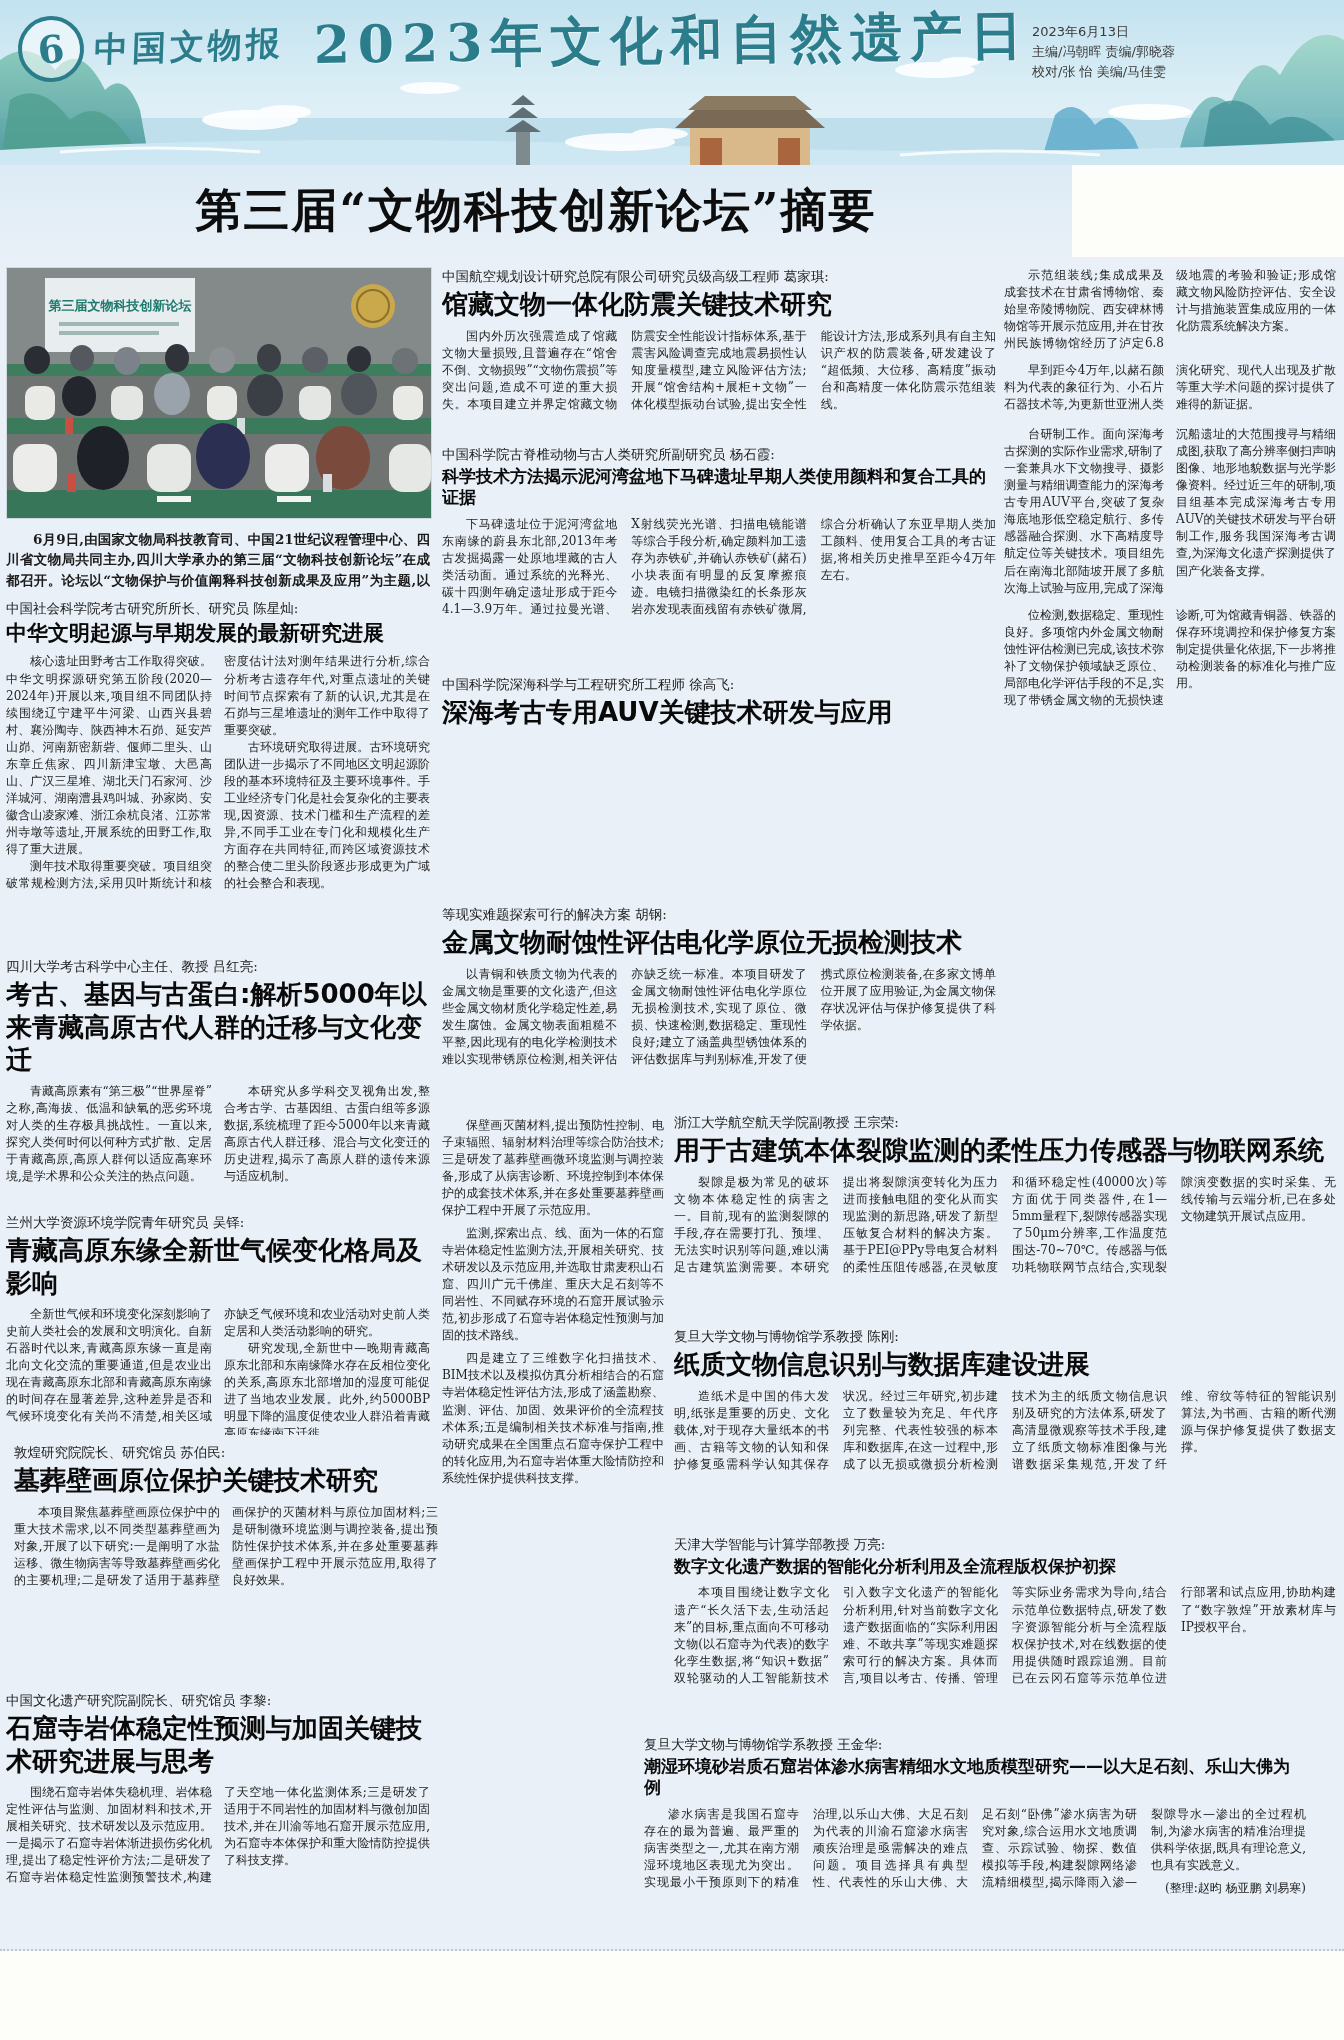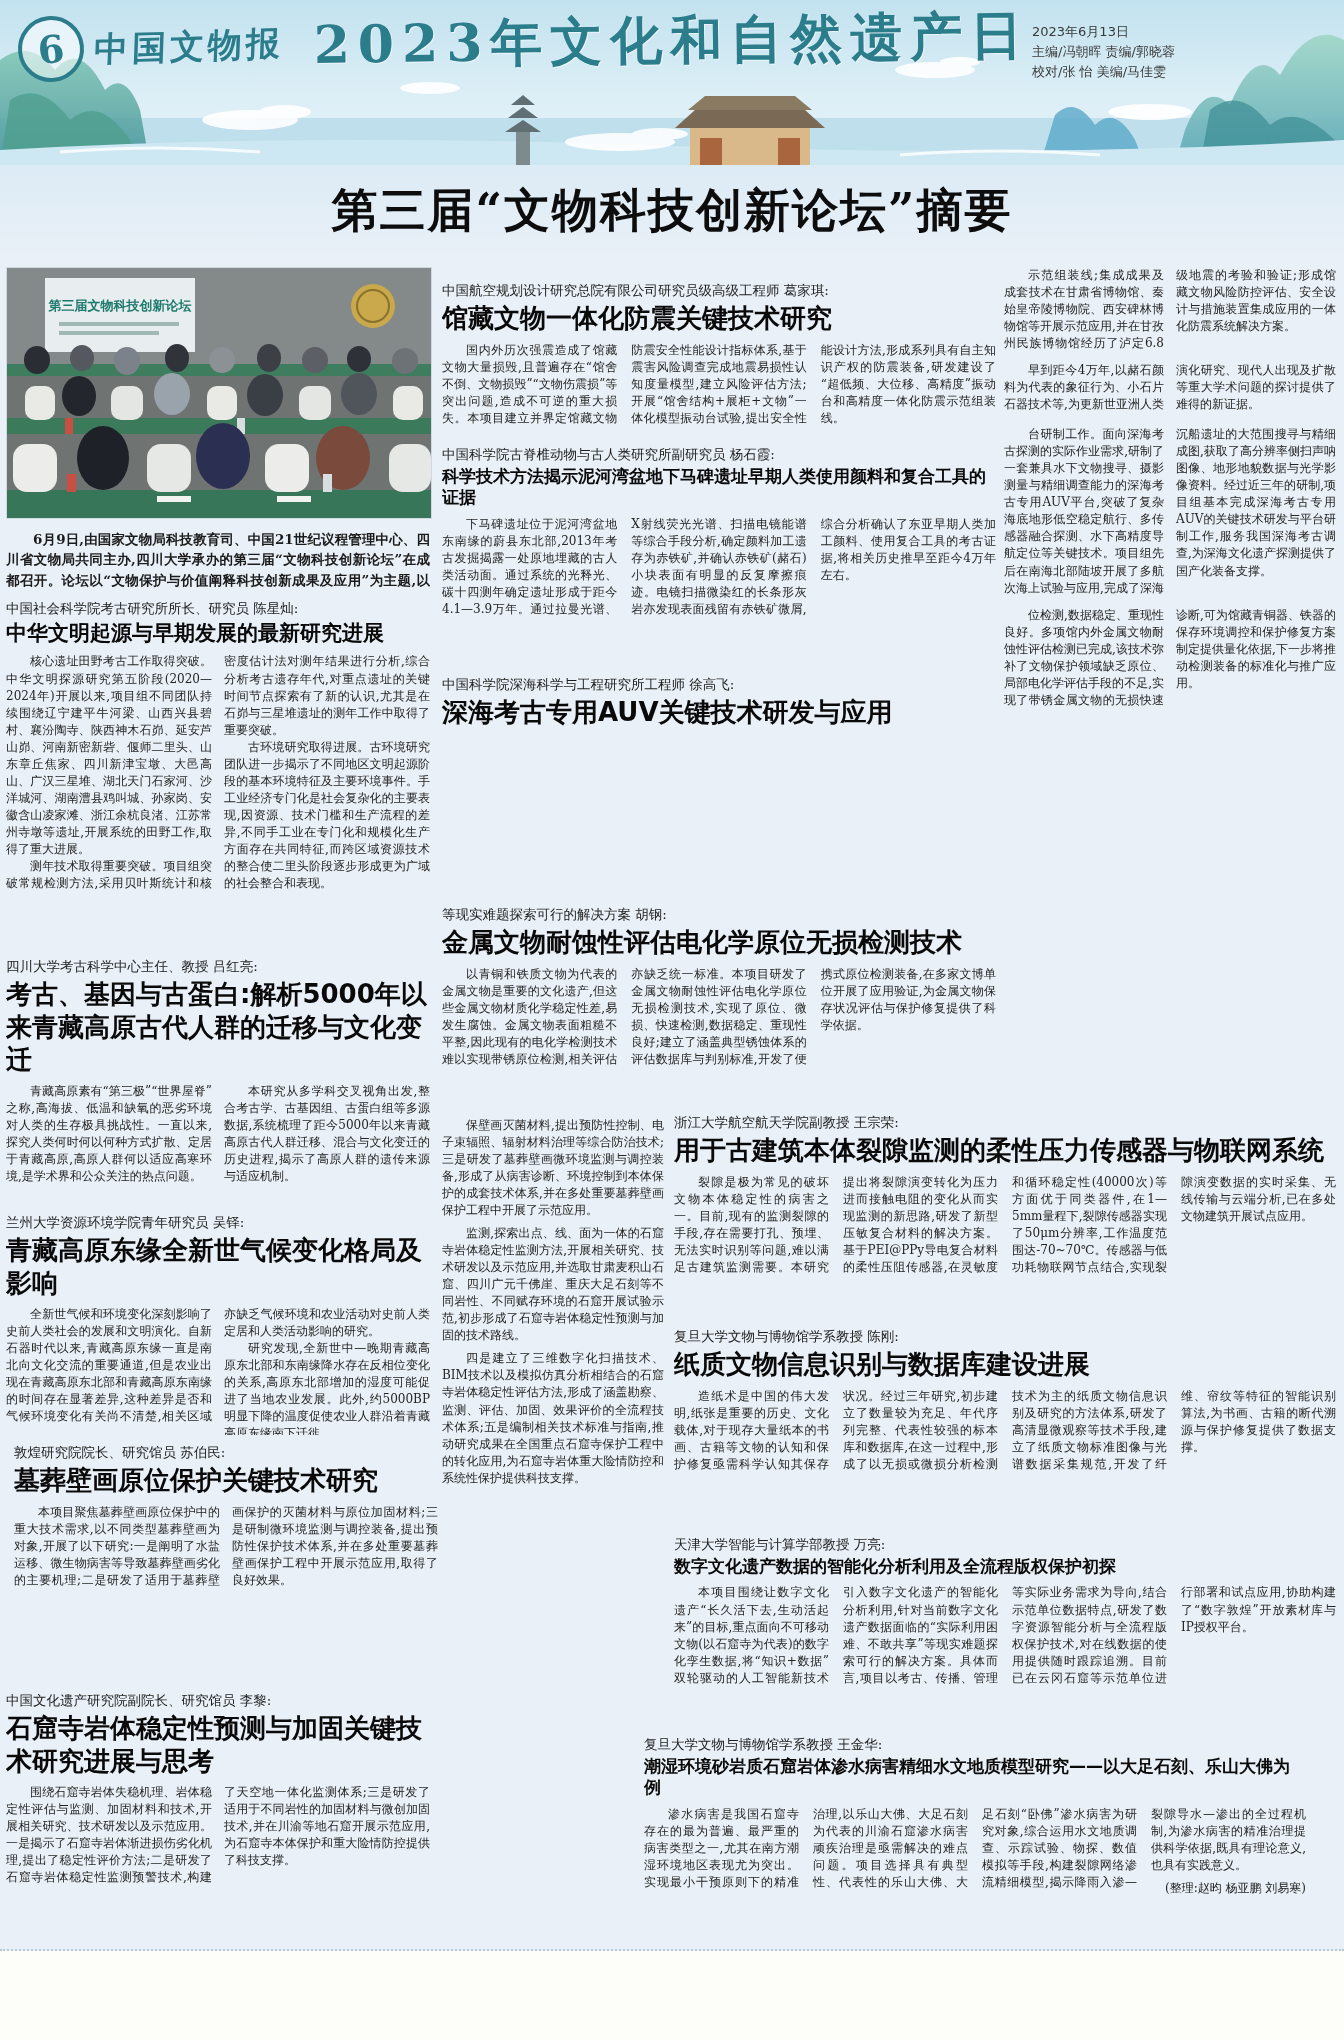--- a/index.html
+++ b/index.html
@@ -15,21 +15,21 @@
               font-family:"DejaVu Serif",serif;transform:rotate(-6deg);}
   .paper-logo{position:absolute;left:94px;top:24px;font-size:34px;font-weight:bold;color:#2b7d8c;
               letter-spacing:4px;transform:rotate(-2deg) skewX(-4deg);
               font-family:"DejaVu Serif",serif;}
   .banner-title{position:absolute;left:0;right:0;top:6px;text-align:center;
                 font-size:52px;font-weight:bold;color:#2b7d8c;letter-spacing:8px;
                 transform:rotate(-0.8deg);font-family:"DejaVu Serif",serif;text-shadow:1px 1px 0 rgba(255,255,255,.6);}
   .edition{position:absolute;left:1032px;top:22px;font-size:13px;line-height:1.55;color:#3a3a3a;
            font-family:"DejaVu Sans","Liberation Sans",sans-serif;white-space:nowrap;}
   
-  .headline-band{width:1344px;height:92px;background:linear-gradient(180deg,#dcebf5,#e9f0f7);
+  .headline-band{width:1072px;height:92px;background:linear-gradient(180deg,#dcebf5,#e9f0f7);
                  display:flex;align-items:center;justify-content:center;}
   .headline{font-size:46px;font-weight:bold;color:#0d0d0d;letter-spacing:2px;
             font-family:"DejaVu Serif","Liberation Serif",serif;}
   
   .content{position:relative;width:1344px;height:1692px;background:#e9f0f7;
            border-bottom:2px dotted #b9c8d6;}
   .abs{position:absolute;overflow:hidden;}
   .byline{margin:0 0 3px 0;font-size:13.5px;color:#1d1d1d;line-height:1.35;}
   .story-title{margin:0 0 7px 0;font-weight:bold;color:#0a0a0a;line-height:1.25;
                font-family:"DejaVu Sans","Liberation Sans",sans-serif;}
@@ -213,21 +213,21 @@
     </article>
 
     <article class="abs" style="left:6px;top:1434px;width:424px;height:256px;">
       <p class="byline">中国文化遗产研究院副院长、研究馆员  李黎:</p>
       <h2 class="story-title t-l">石窟寺岩体稳定性预测与加固关键技术研究进展与思考</h2>
       <div class="body cols2">
         <p>围绕石窟寺岩体失稳机理、岩体稳定性评估与监测、加固材料和技术,开展相关研究、技术研发以及示范应用。一是揭示了石窟寺岩体渐进损伤劣化机理,提出了稳定性评价方法;二是研发了石窟寺岩体稳定性监测预警技术,构建了天空地一体化监测体系;三是研发了适用于不同岩性的加固材料与微创加固技术,并在川渝等地石窟开展示范应用,为石窟寺本体保护和重大险情防控提供了科技支撑。</p>
       </div>
     </article>
 
-    <article class="abs" style="left:442px;top:24px;width:554px;height:172px;">
+    <article class="abs" style="left:442px;top:10px;width:554px;height:172px;">
       <p class="byline">中国航空规划设计研究总院有限公司研究员级高级工程师  葛家琪:</p>
       <h2 class="story-title t-l">馆藏文物一体化防震关键技术研究</h2>
       <div class="body cols3">
         <p>国内外历次强震造成了馆藏文物大量损毁,且普遍存在“馆舍不倒、文物损毁”“文物伤震损”等突出问题,造成不可逆的重大损失。本项目建立并界定馆藏文物防震安全性能设计指标体系,基于震害风险调查完成地震易损性认知度量模型,建立风险评估方法;开展“馆舍结构+展柜+文物”一体化模型振动台试验,提出安全性能设计方法,形成系列具有自主知识产权的防震装备,研发建设了“超低频、大位移、高精度”振动台和高精度一体化防震示范组装线。</p>
       </div>
     </article>
 
     <article class="abs" style="left:442px;top:188px;width:554px;height:224px;">
       <p class="byline">中国科学院古脊椎动物与古人类研究所副研究员  杨石霞:</p>
       <h2 class="story-title t-m">科学技术方法揭示泥河湾盆地下马碑遗址早期人类使用颜料和复合工具的证据</h2>

